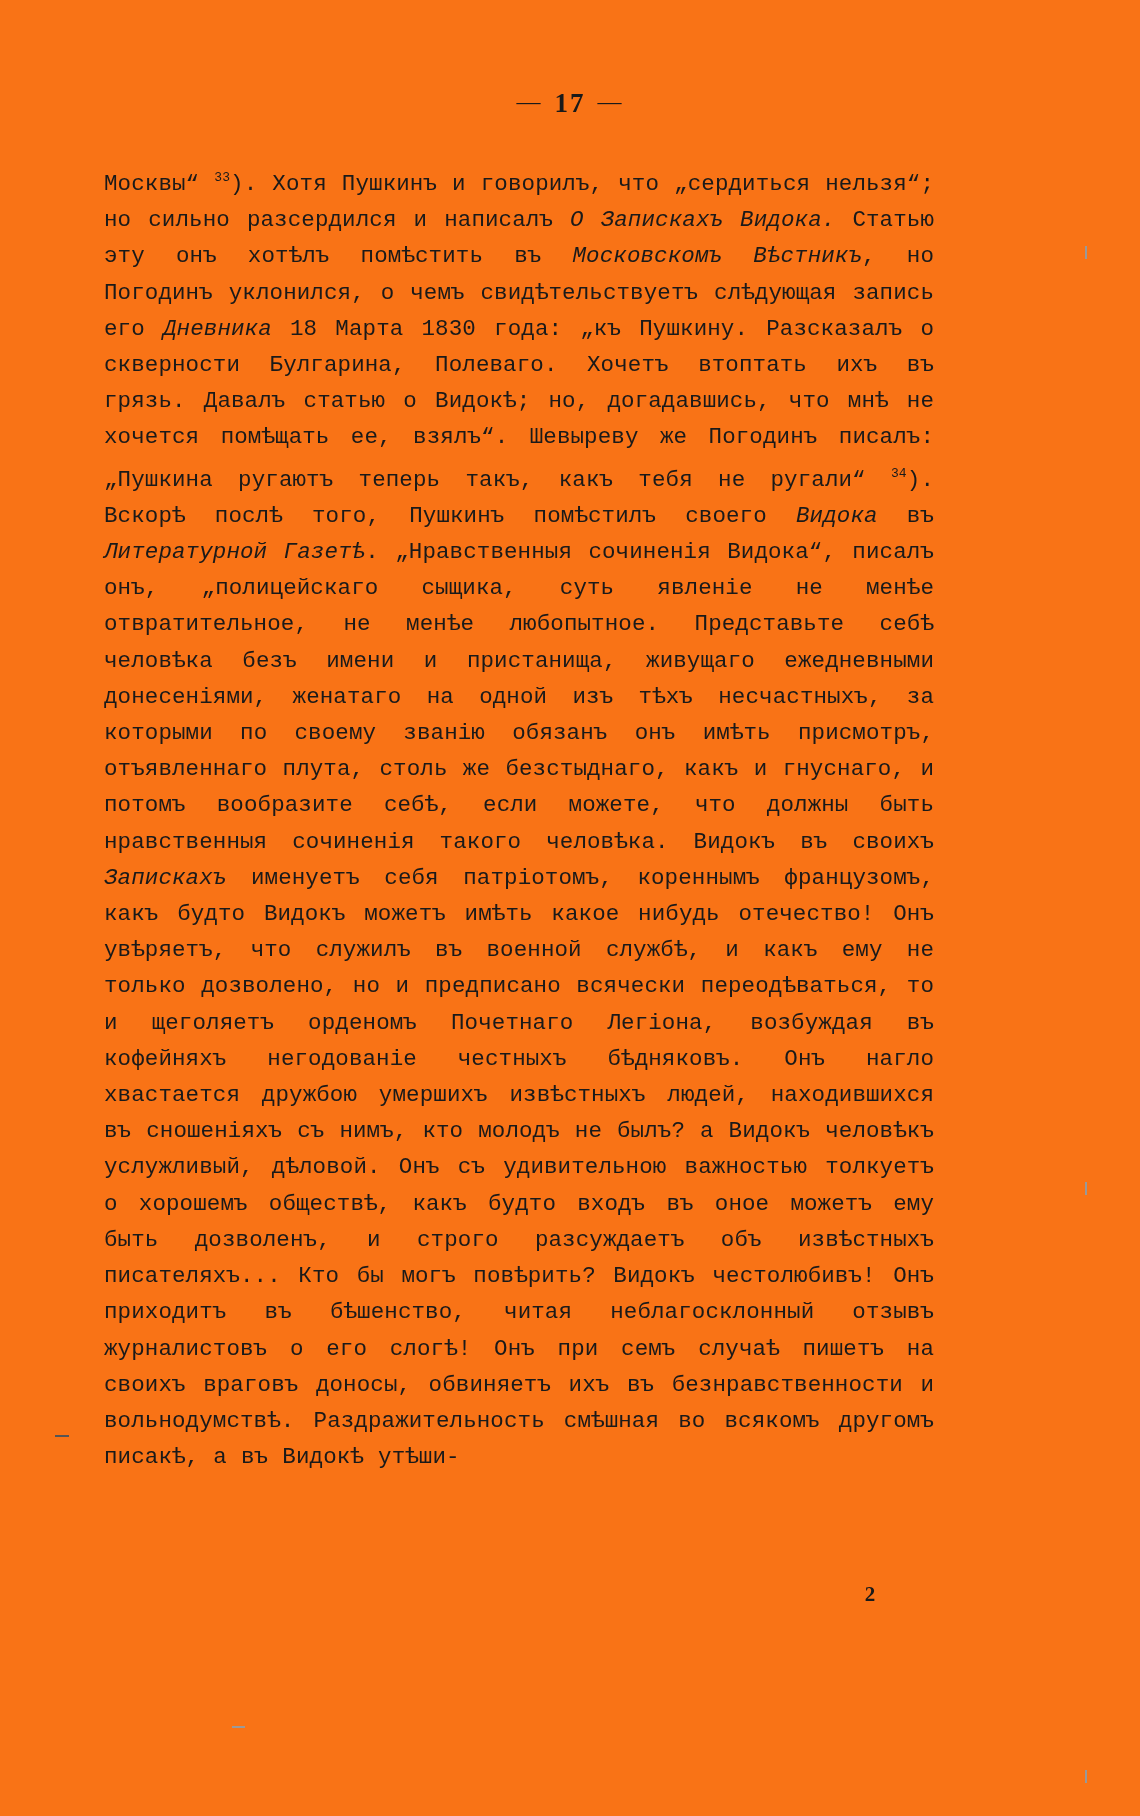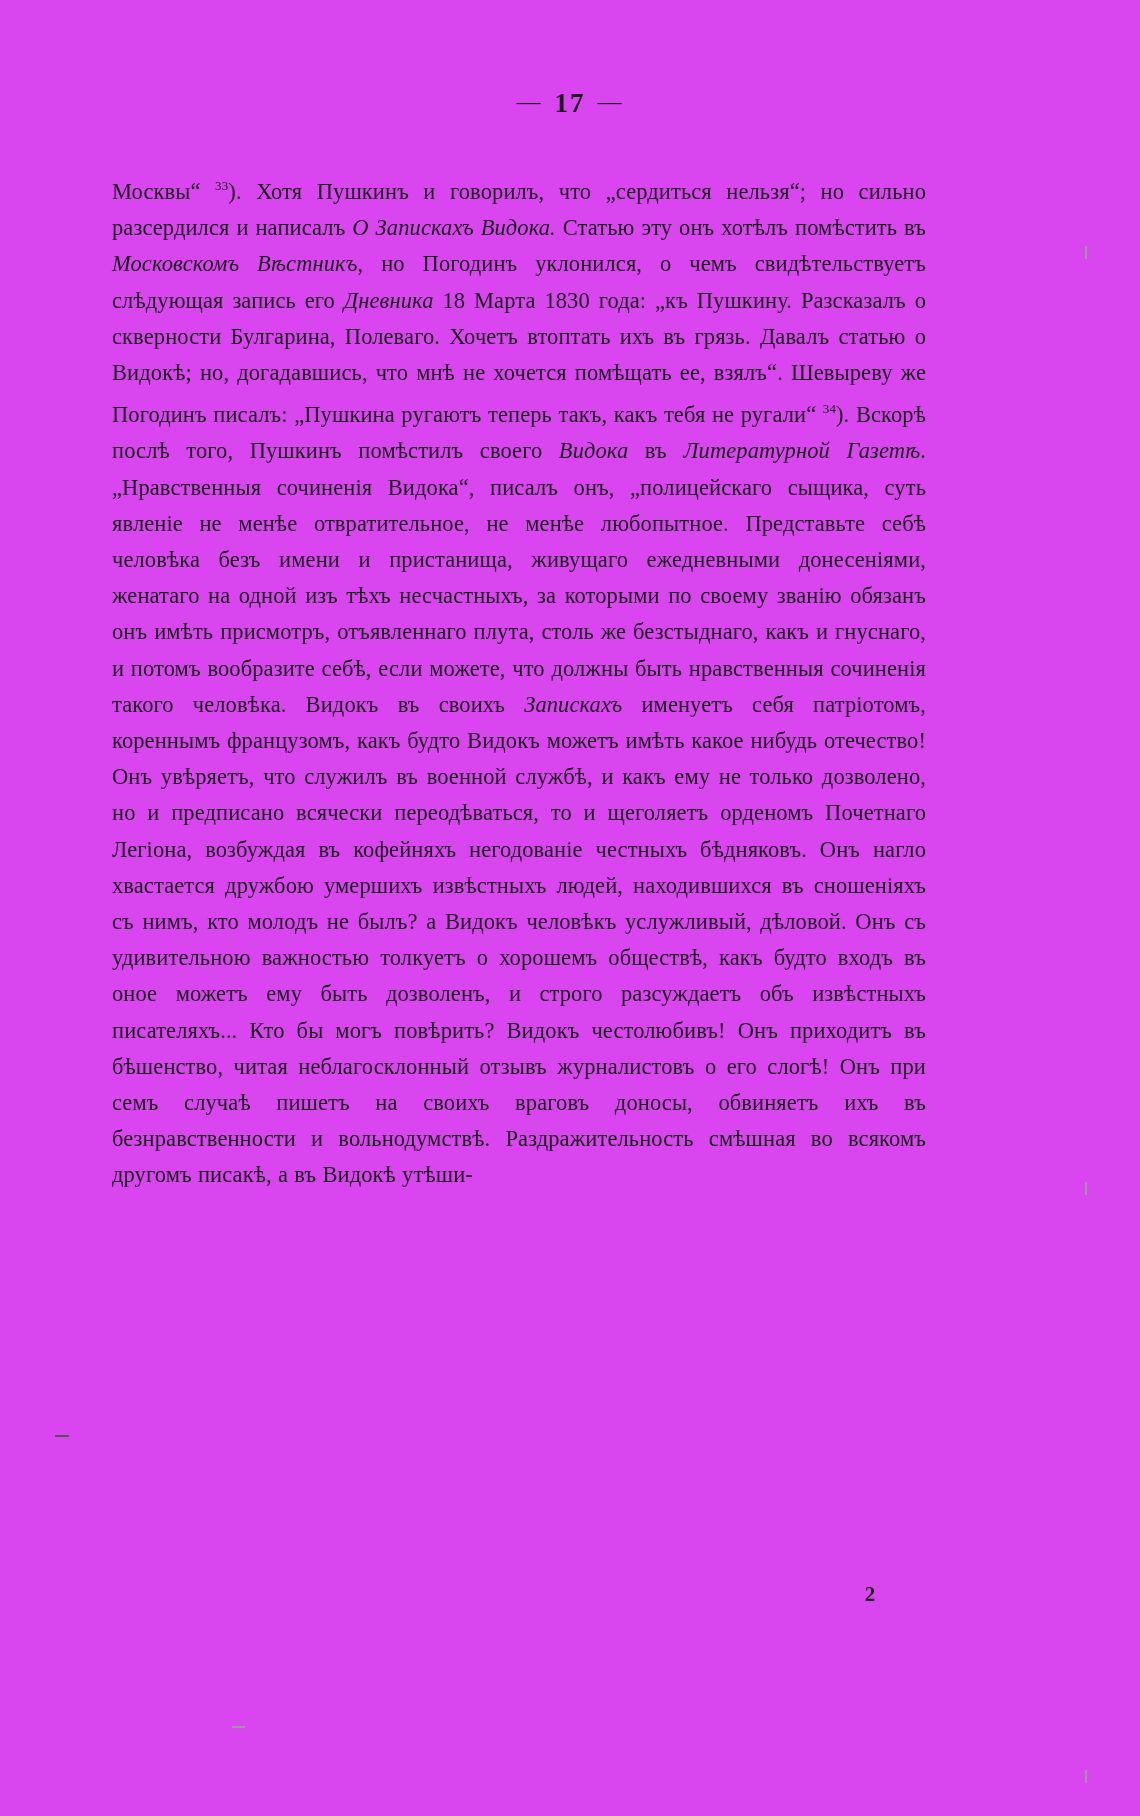--- a/index.html
+++ b/index.html
@@ -13,21 +13,21 @@
     font-family: "Liberation Serif", serif;
     color: #1a1a1a;
     position: relative;
     overflow: hidden;
   }
   .page {
     position: absolute;
     top: 0; left: 0;
     width: 1140px;
     height: 1816px;
-    background: #d946ef;
+    background: #f97316;
   }
   .page-header {
     position: absolute;
     top: 88px;
     left: 0;
     width: 1140px;
     text-align: center;
     font-size: 27px;
     font-weight: bold;
     letter-spacing: 2px;
@@ -45,23 +45,24 @@
     left: 104px;
     width: 830px;
     font-size: 22.5px;
     line-height: 36.2px;
     text-align: justify;
     font-family: "Liberation Serif", serif;
     letter-spacing: 0.1px;
     word-spacing: 0.5px;
   }
   .body-text p {
-    margin: 8px;
+    margin: 0;
     text-align: justify;
     text-justify: inter-word;
+    font-family: Liberation Mono, monospace;
   }
   .it { font-style: italic; }
   .sup {
     font-size: 13px;
     vertical-align: 9px;
     font-style: normal;
   }
   .signature {
     position: absolute;
     top: 1582px;

